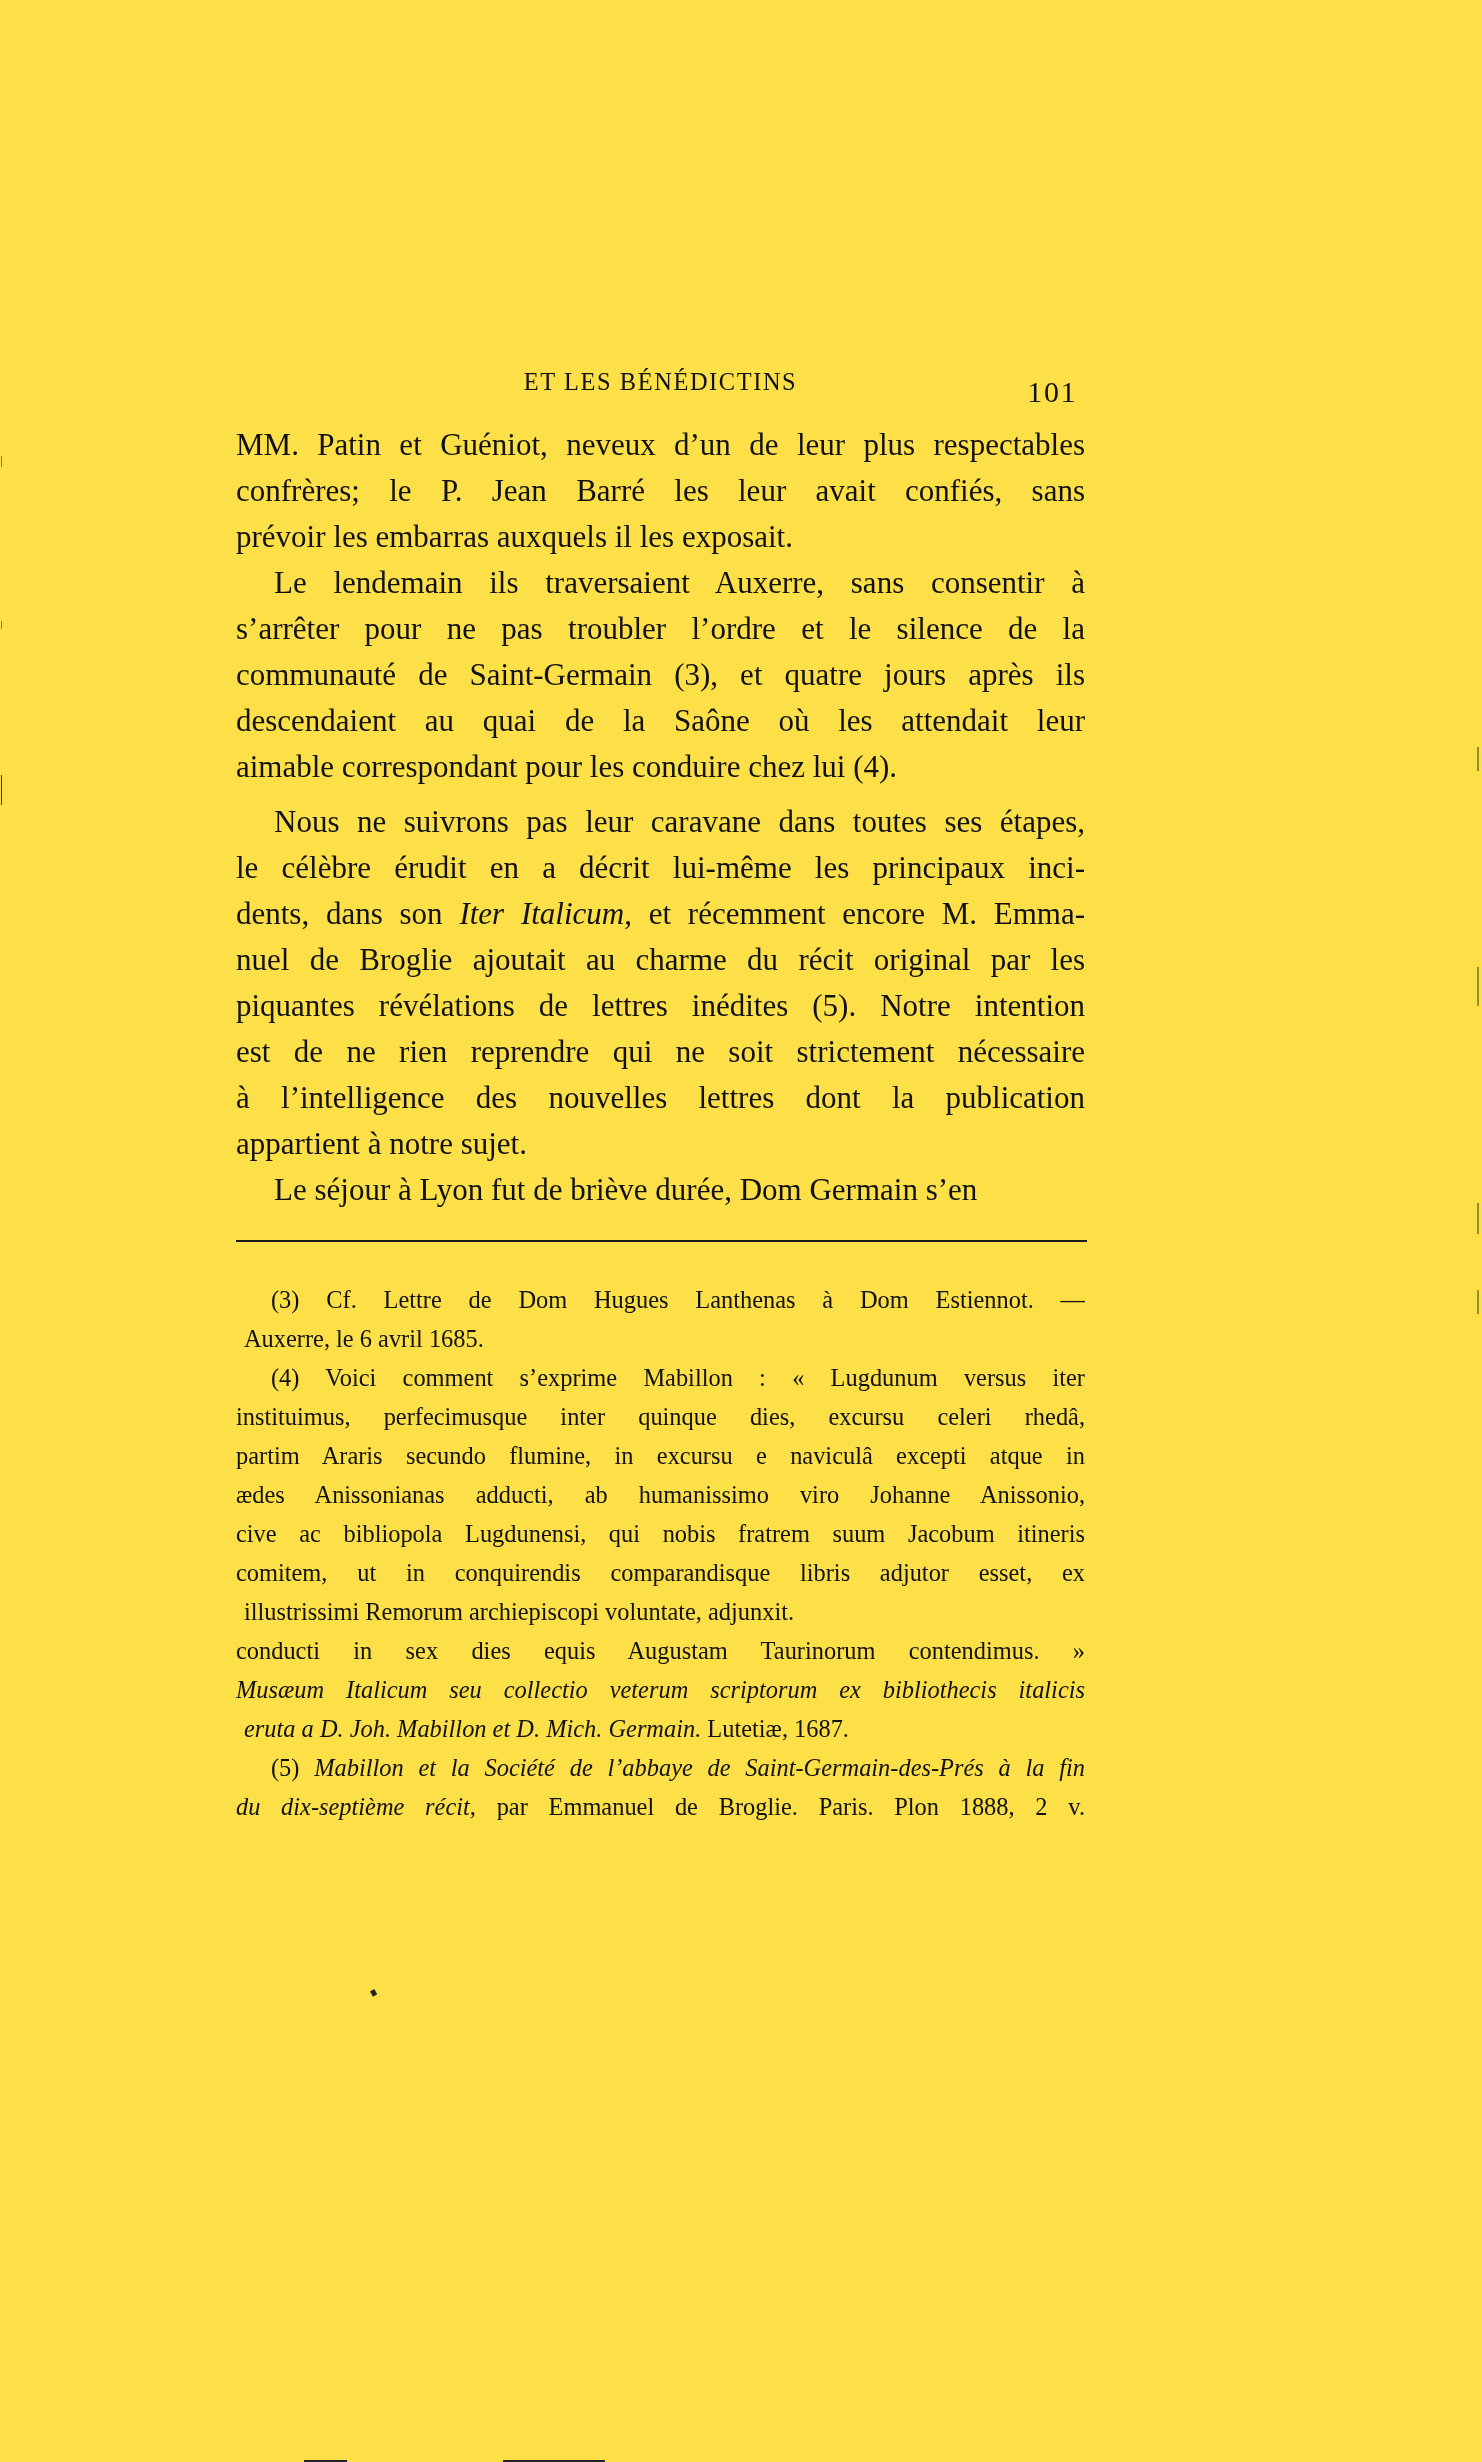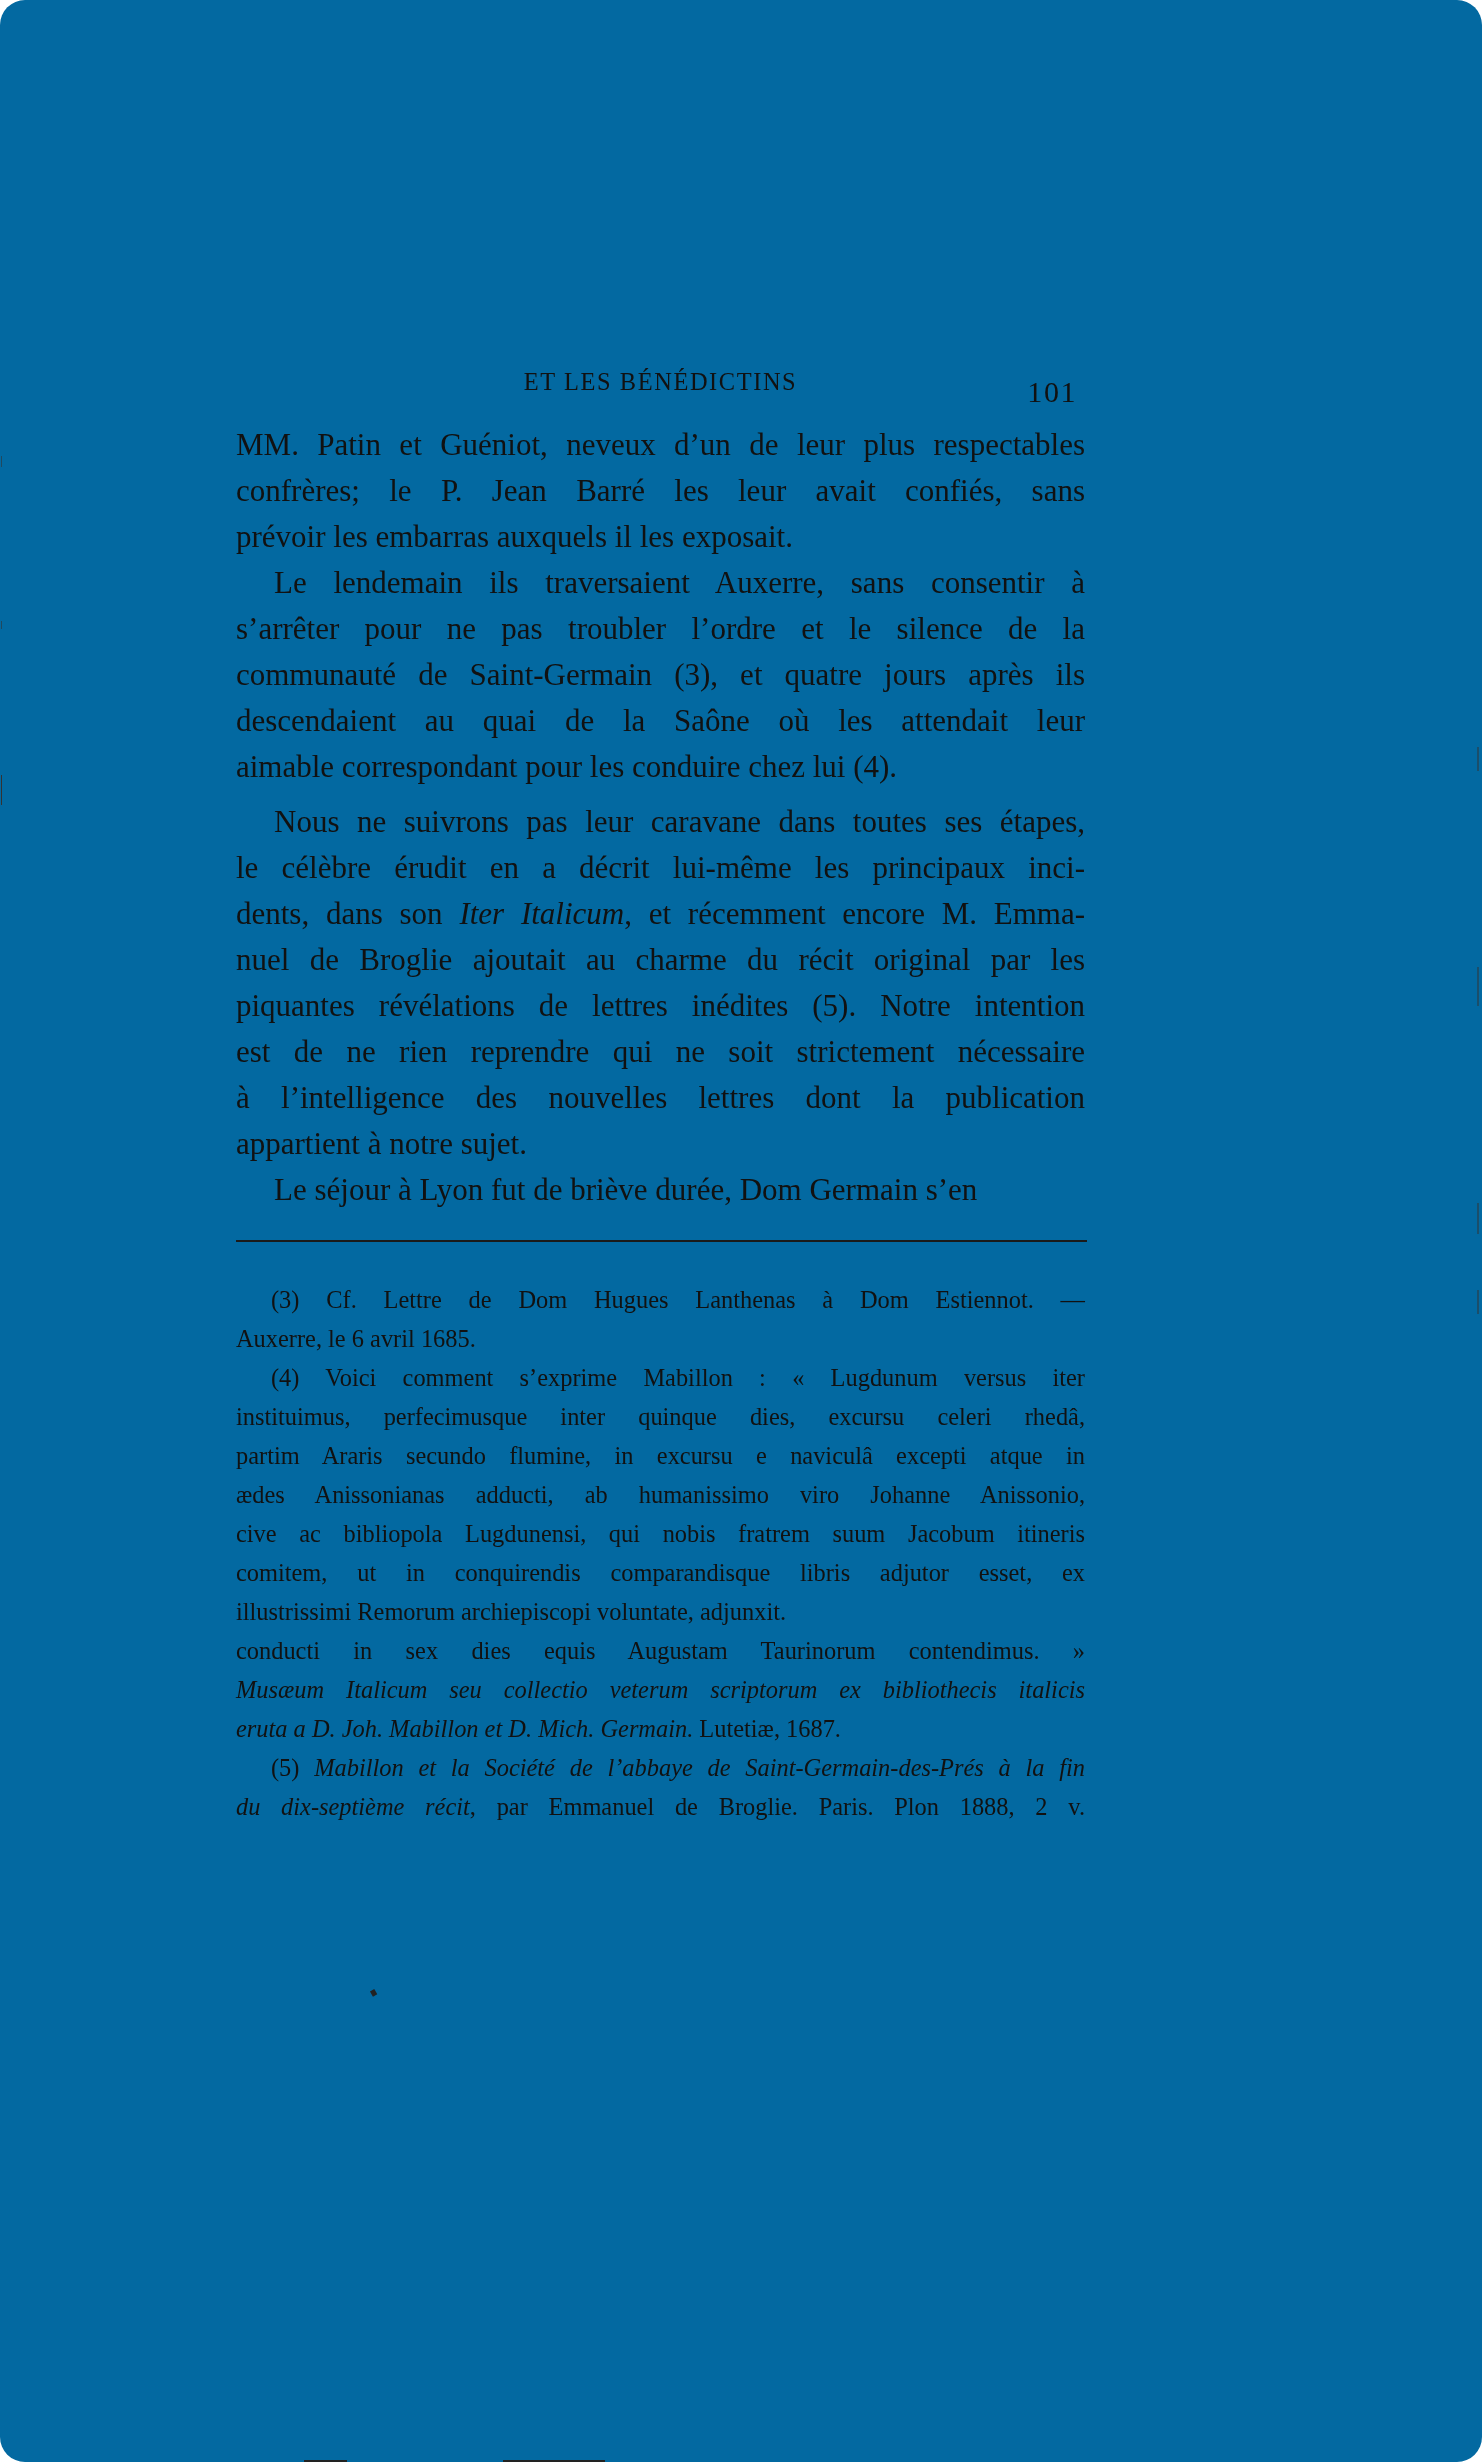--- a/index.html
+++ b/index.html
@@ -1,34 +1,34 @@
 <!DOCTYPE html>
 <html style="font-size:12.6px"><head>
 <meta charset="utf-8">
 <style>
   html, body { margin: 0; padding: 0; background: #ffffff; }
   body { width: 1482px; height: 2462px; position: relative; overflow: hidden; color: #111111; }
-  .page { position: absolute; left: 0; top: 0; width: 1482px; height: 2462px; background: #0369a1; border-radius: 25px; }
+  .page { position: absolute; left: 0; top: 0; width: 1482px; height: 2462px; background: #fde047; }
   .serif { font-family: "Liberation Serif", "DejaVu Serif", serif; }
 
   .running-head { position: absolute; top: 363px; left: 236px; width: 849px; height: 39px; }
   .running-title { position: absolute; left: 0; width: 849px; text-align: center; font-size: 24.4px; letter-spacing: 1.6px; top: 4.7px; }
   .page-number { position: absolute; right: 7.9px; top: 12px; font-size: 30px; letter-spacing: 1.6px; }
 
   .main-text { position: absolute; left: 236px; top: 422px; width: 849px; }
   .line { height: 46px; line-height: 46px; font-size: 31px; white-space: nowrap; text-align: justify; text-align-last: justify; }
   .line.last { text-align-last: left; }
   .line.indent { padding-left: 38px; }
   .para-gap { height: 9.4px; }
 
   .rule { position: absolute; left: 236px; top: 1240px; width: 851px; height: 2.4px; background: #1a1a1a; }
 
   .notes { position: absolute; left: 236px; top: 1280px; width: 849px; }
   .nline { height: 39px; line-height: 39px; font-size: 24.4px; white-space: nowrap; text-align: justify; text-align-last: justify; }
-  .nline.last { text-align-last: left; }
+  .nline.last { text-align-last: left; margin-left: 8px; }
   .nline.indent { padding-left: 35px; }
   em { font-style: italic; }
 
   .speck { position: absolute; background: #222; }
   .mark { position: absolute; background: #333; width: 1.6px; }
 </style>
 </head>
 <body>
 
 <div class="page serif">

